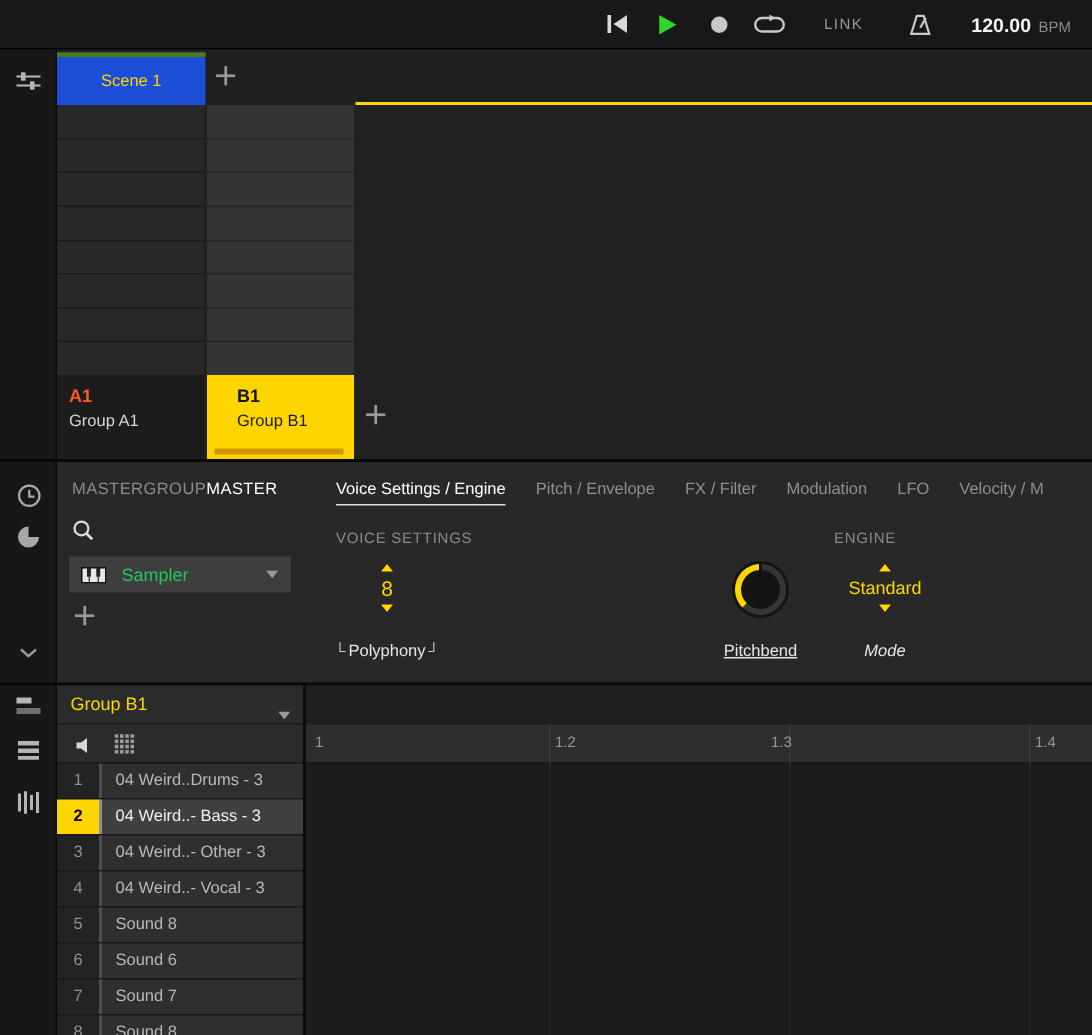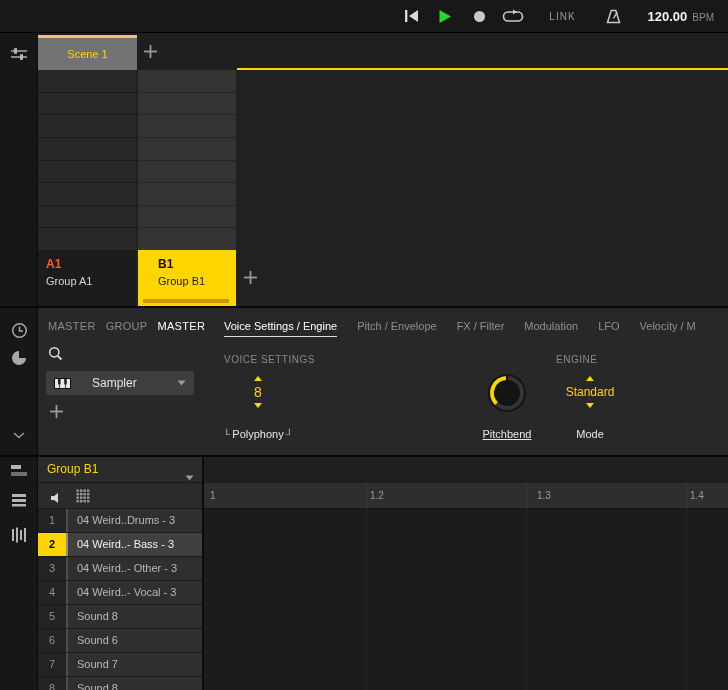--- a/index.html
+++ b/index.html
@@ -20,22 +20,22 @@
 
   
   .rail { position:absolute; left:0; width:38px; background:#171717; border-right:1px solid #0a0a0a; }
   .rail-a { top:33px; height:273px; }
   .rail-b { top:308px; height:147px; }
   .rail-c { top:457px; height:233px; }
   .rail-icon { position:absolute; left:0; width:38px; display:flex; justify-content:center; cursor:pointer; }
 
   
   .scene-header { position:absolute; left:38px; top:33px; width:690px; height:37px; background:#1f1f1f; }
-  .scene-tab { position:absolute; left:0; top:2px; width:99px; height:35px; background:#737373;
-               border-top:3px solid #fdba74; display:flex; align-items:center; justify-content:center; cursor:pointer; }
+  .scene-tab { position:absolute; left:0; top:2px; width:99px; height:35px; background:#1d4ed8;
+               border-top:3px solid #4d7c0f; display:flex; align-items:center; justify-content:center; cursor:pointer; }
   .scene-tab span { color:#ffd500; font-size:11px; }
   .scene-add { position:absolute; left:106px; top:11px; cursor:pointer; }
   .scene-underline { position:absolute; left:199px; right:0; bottom:0; height:2px; background:#ffd500; }
 
   
   .clip-area { position:absolute; left:38px; top:70px; width:690px; height:180px; background:#212121; }
   .clip-col { position:absolute; top:0; width:98px; height:180px; display:flex; flex-direction:column; }
   .col-a { left:0; }
   .col-b { left:100px; }
   .cell { flex:1; background:#282828; border-bottom:1px solid #1a1a1a; cursor:pointer; }
@@ -54,28 +54,28 @@
   .gcell-a .gname { color:#d6d6d6; }
   .gcell-b .gname { color:#1c1c1c; }
   .gpattern-bar { position:absolute; left:5px; right:7px; bottom:3px; height:4px; background:#d29500; }
   .group-add { position:absolute; left:206px; top:20px; cursor:pointer; }
 
   .hdiv { position:absolute; left:0; width:728px; height:2px; background:#080808; }
 
   
   .control { position:absolute; left:38px; top:308px; width:690px; height:147px; background:#282828; }
   .ctl-left { position:absolute; left:0; top:0; width:186px; height:147px; }
-  .level-tabs { position:absolute; left:10px; top:12px; display:flex; gap:10px; }
+  .level-tabs { position:absolute; left:10px; top:12px; display:flex; }
   .ltab { font-size:11px; color:#8b8b8b; letter-spacing:.3px; cursor:pointer; }
   .ltab.sel { color:#fff; }
   .sound-name-row { position:absolute; left:10px; top:38px; width:170px; display:flex; align-items:center; }
   .sound-name { color:#ffd500; font-size:13px; flex:1; }
   .dropdown { position:absolute; left:8px; top:63px; width:148px; height:24px; background:#3e3e3e;
               border-radius:2px; display:flex; align-items:center; padding:0 8px; cursor:pointer; }
-  .dropdown .dlabel { color:#e5e5e5; font-size:12px; margin-left:21px; flex:1; }
+  .dropdown .dlabel { color:#22c55e; font-size:12px; margin-left:10px; flex:1; }
   .plugin-add { position:absolute; left:12px; top:96px; cursor:pointer; }
 
   .ctl-params { position:absolute; left:186px; top:0; width:504px; height:164px; overflow:hidden; }
   .ptabs { position:absolute; left:0; top:12px; width:520px; display:flex; gap:20px; white-space:nowrap; }
   .ptab { font-size:11px; color:#8f8f8f; padding-bottom:5px; cursor:pointer; }
   .ptab.sel { color:#fff; border-bottom:1px solid #ddd; padding-bottom:4px; }
   .sect-label { position:absolute; top:46px; font-size:10px; color:#8a8a8a; letter-spacing:.5px; }
   .param { position:absolute; text-align:center; cursor:pointer; }
   .arr-up { width:0; height:0; border-left:4px solid transparent; border-right:4px solid transparent;
             border-bottom:5px solid #ffd500; margin:0 auto 3px; cursor:pointer; }
@@ -330,21 +330,21 @@
           <line x1="21" y1="4" x2="21" y2="12" stroke="#101010" stroke-width="2"></line>
         </svg>
       </div>
       <div class="plabel" style="left:247px; width:72px;text-decoration:underline;">Pitchbend</div>
 
       <div class="param" style="left:326px; top:68px; width:80px;">
         <div class="arr-up"></div>
         <div class="pval small">Standard</div>
         <div class="arr-dn"></div>
       </div>
-      <div class="plabel" style="left:326px; width:80px;">Mode</div>
+      <div class="plabel" style="left:326px; width:80px;font-style:italic;">Mode</div>
     </div>
   </div>
 
   <div class="hdiv" style="top:455px;"></div>
 
   <div class="bottom">
 
     <div class="ed-header">
       <div class="glabel">Group B1</div>
       <span class="dd-arrow">
@@ -384,21 +384,21 @@
     </div>
 
     <div class="vdiv"></div>
 
     <div class="ruler">
       <span class="tick" style="left:162px;"></span>
       <span class="tick" style="left:322px;"></span>
       <span class="tick" style="left:482px;"></span>
       <span class="rlabel" style="left:6px;">1</span>
       <span class="rlabel" style="left:166px;">1.2</span>
-      <span class="rlabel" style="left:333px;">1.3</span>
+      <span class="rlabel" style="left:310px;">1.3</span>
       <span class="rlabel" style="left:486px;">1.4</span>
     </div>
 
     <div class="sound-list">
       <div class="srow">
         <span class="snum">1</span>
         <span class="sname">04 Weird..Drums - 3</span>
       </div>
       <div class="srow sel">
         <span class="snum">2</span>

